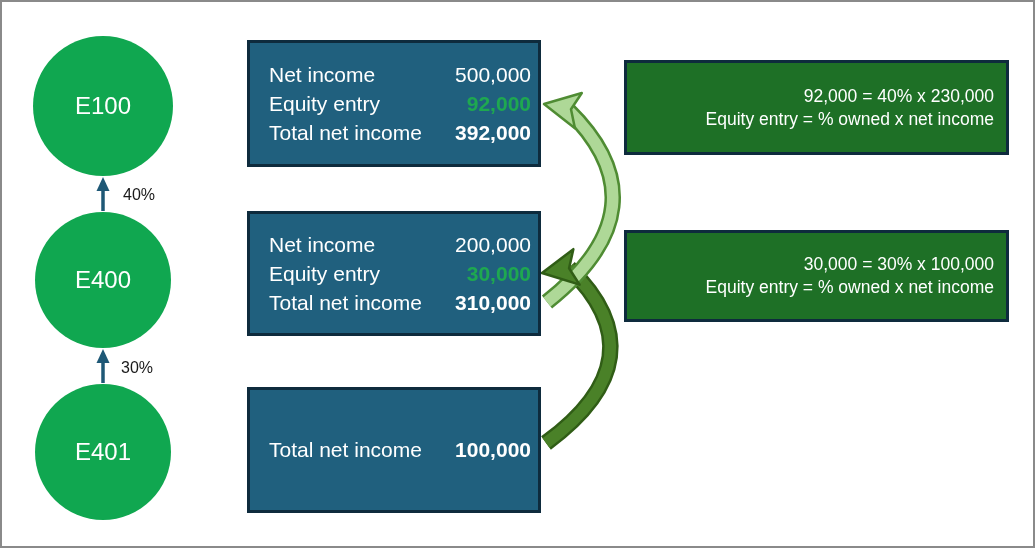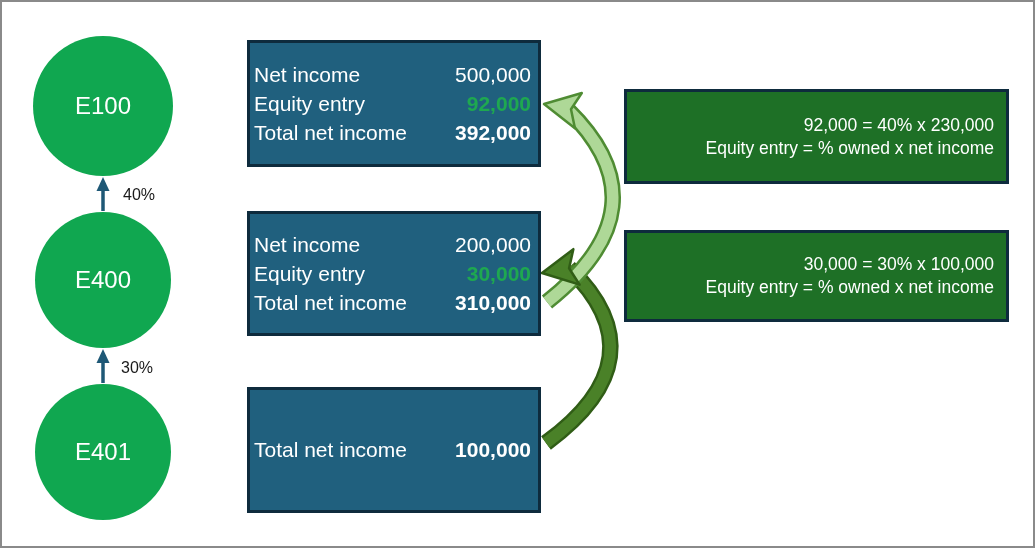--- a/index.html
+++ b/index.html
@@ -28,40 +28,40 @@
   
   .pct{position:absolute;color:#1a1a1a;font-size:16px;}
   .pct1{left:121px;top:184px;}
   .pct2{left:119px;top:357px;}
 
   
   .ibox{
     position:absolute;left:245px;width:294px;
     box-sizing:border-box;border:3px solid #0e2b3d;background:#20607e;
     display:flex;flex-direction:column;justify-content:center;
-    padding:0 7px 0 4px;
+    padding:0 7px 0 19px;
     color:#ffffff;font-size:21px;
   }
   .ibox1{top:38px;height:127px;}
   .ibox2{top:209px;height:125px;}
   .ibox3{top:385px;height:126px;}
   .irow{display:flex;justify-content:space-between;align-items:center;height:29px;}
   .val{text-align:right;}
   .v-green{color:#1ea850;font-weight:bold;}
   .v-bold{font-weight:bold;}
 
   
   .fbox{
     position:absolute;left:622px;width:385px;
     box-sizing:border-box;border:3px solid #0e2b3d;background:#1e7026;
     display:flex;flex-direction:column;justify-content:center;
     text-align:right;padding-right:12px;
     color:#ffffff;font-size:17.5px;line-height:23px;
   }
-  .fbox1{top:58px;height:95px;margin-top:29px;}
+  .fbox1{top:58px;height:95px;}
   .fbox2{top:228px;height:92px;justify-content:center;}
 </style>
 </head>
 <body>
 
 <div class="page">
 
   <svg class="overlay" viewBox="0 0 1035 548">
 
     <g>

